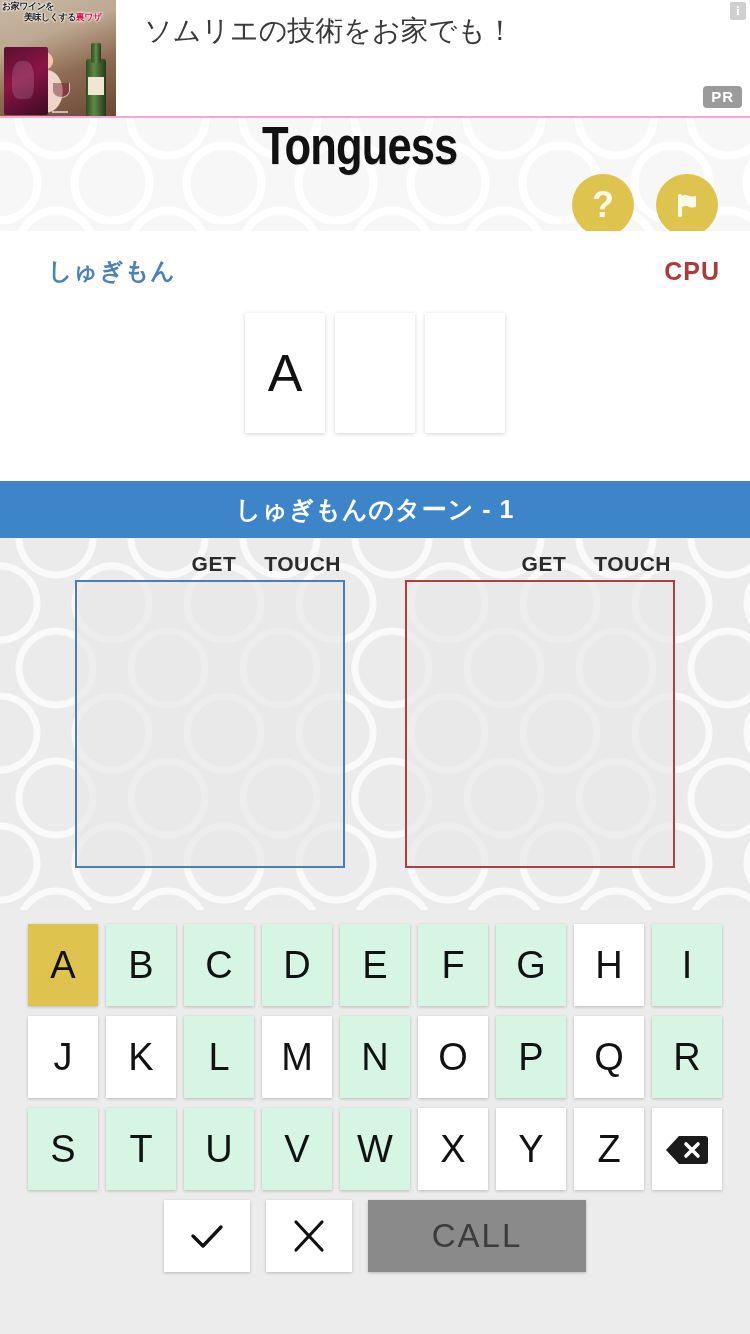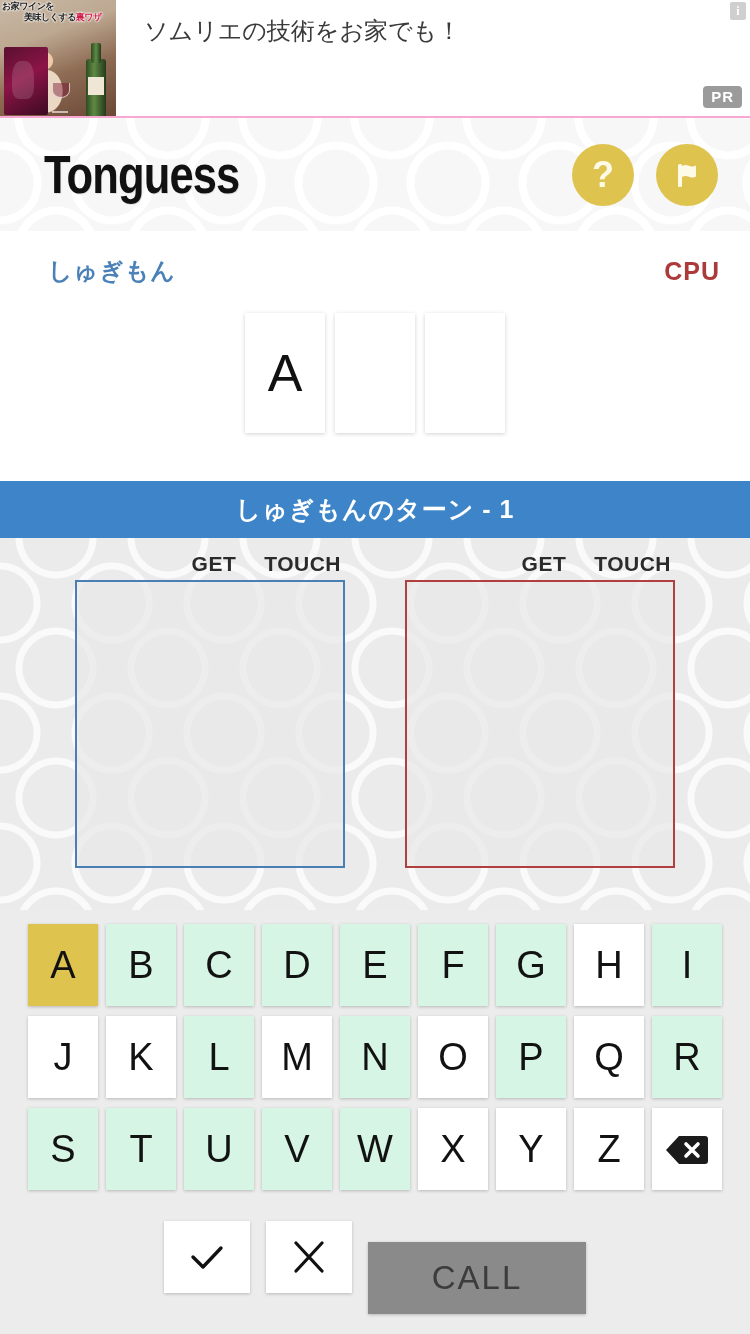--- a/index.html
+++ b/index.html
@@ -113,21 +113,21 @@
   }
   .ad-thumb-caption .l2 { display: block; padding-left: 22px; }
   .ad-thumb-caption .hl { color: #d11a4a; }
 
   .ad-text {
     flex: 1 1 auto;
     padding: 14px 0 0 28px;
     min-width: 0;
   }
   .ad-title {
-    font-size: 24px;
+    font-size: 28px;
     line-height: 34px;
     color: #3a3a3a;
     font-weight: normal;
     white-space: nowrap;
   }
   .ad-sub {
     margin-top: 8px;
     font-size: 20px;
     line-height: 26px;
     color: #9a9a9a;
@@ -182,20 +182,21 @@
 
   
   .app-header {
     position: relative;
     width: 750px;
     height: 113px;
     display: flex;
     align-items: center;
     padding: 0 32px 0 44px;
     overflow: hidden;
+    flex-direction: column;
   }
   .app-title {
     font-size: 53px;
     font-weight: bold;
     color: #111111;
     letter-spacing: -1px;
     transform: scaleX(0.82);
     transform-origin: left center;
     line-height: 56px;
     text-shadow: 1px 1px 0 rgba(0,0,0,.09);
@@ -389,21 +390,20 @@
     color: #3c3c3c;
     border: none;
     box-shadow: 0 1px 3px rgba(0,0,0,.22);
     font-size: 33px;
     letter-spacing: 2px;
     cursor: pointer;
     display: flex;
     align-items: center;
     justify-content: center;
     font-family: "Liberation Sans", sans-serif;
-    margin-top: 42px;
   }
 </style>
 </head>
 <body>
 
 <div id="app">
 
   <div class="ad-banner">
     <div class="ad-thumb">
       <div class="photo"></div>

